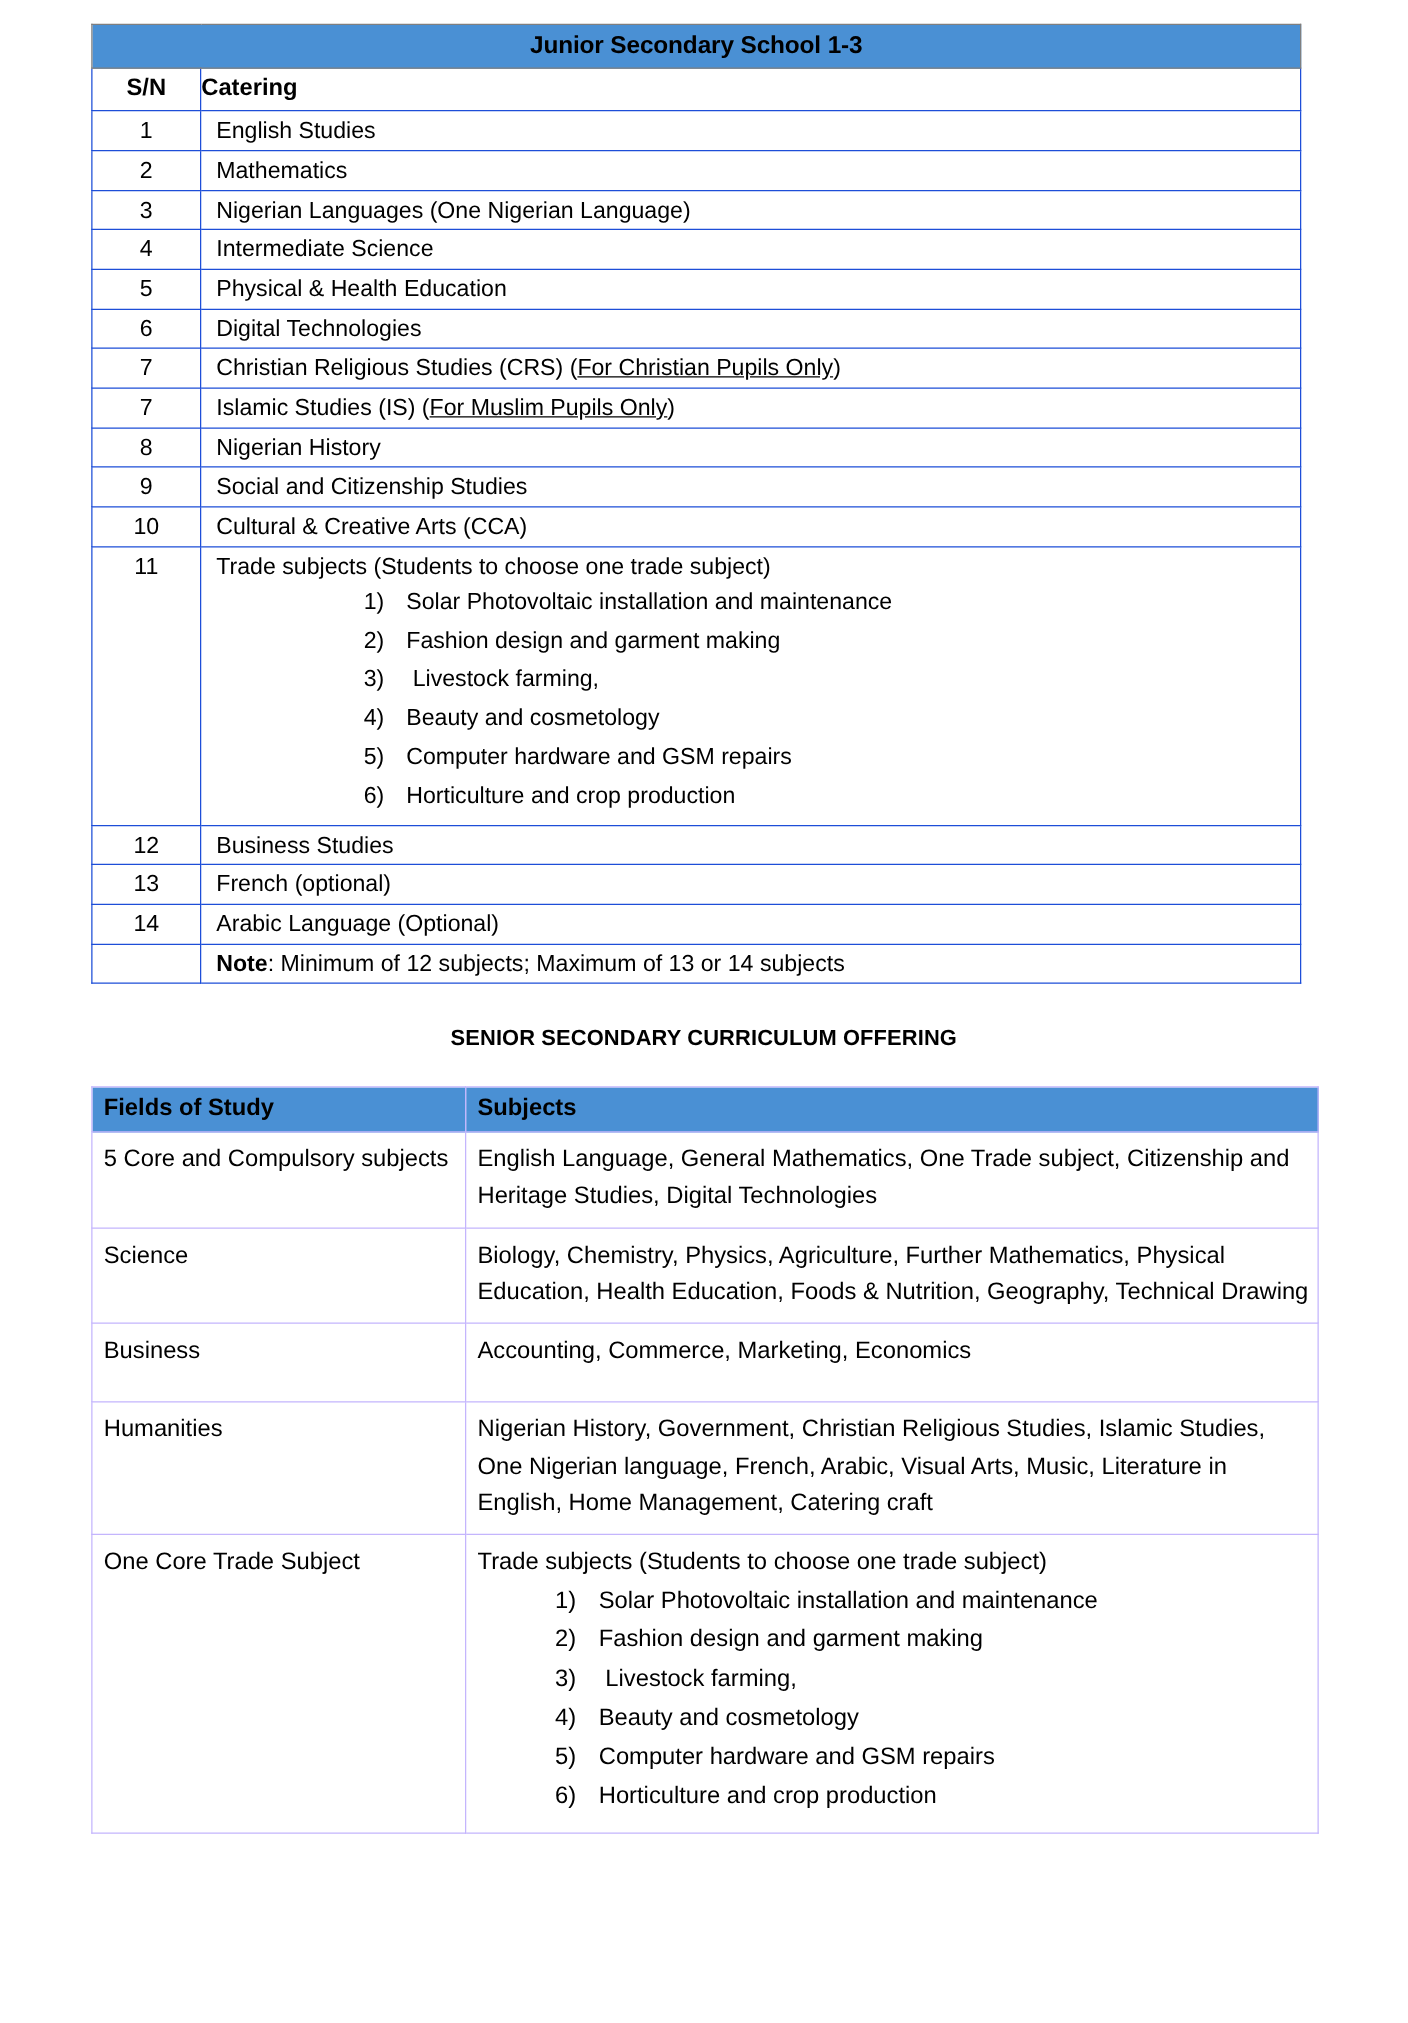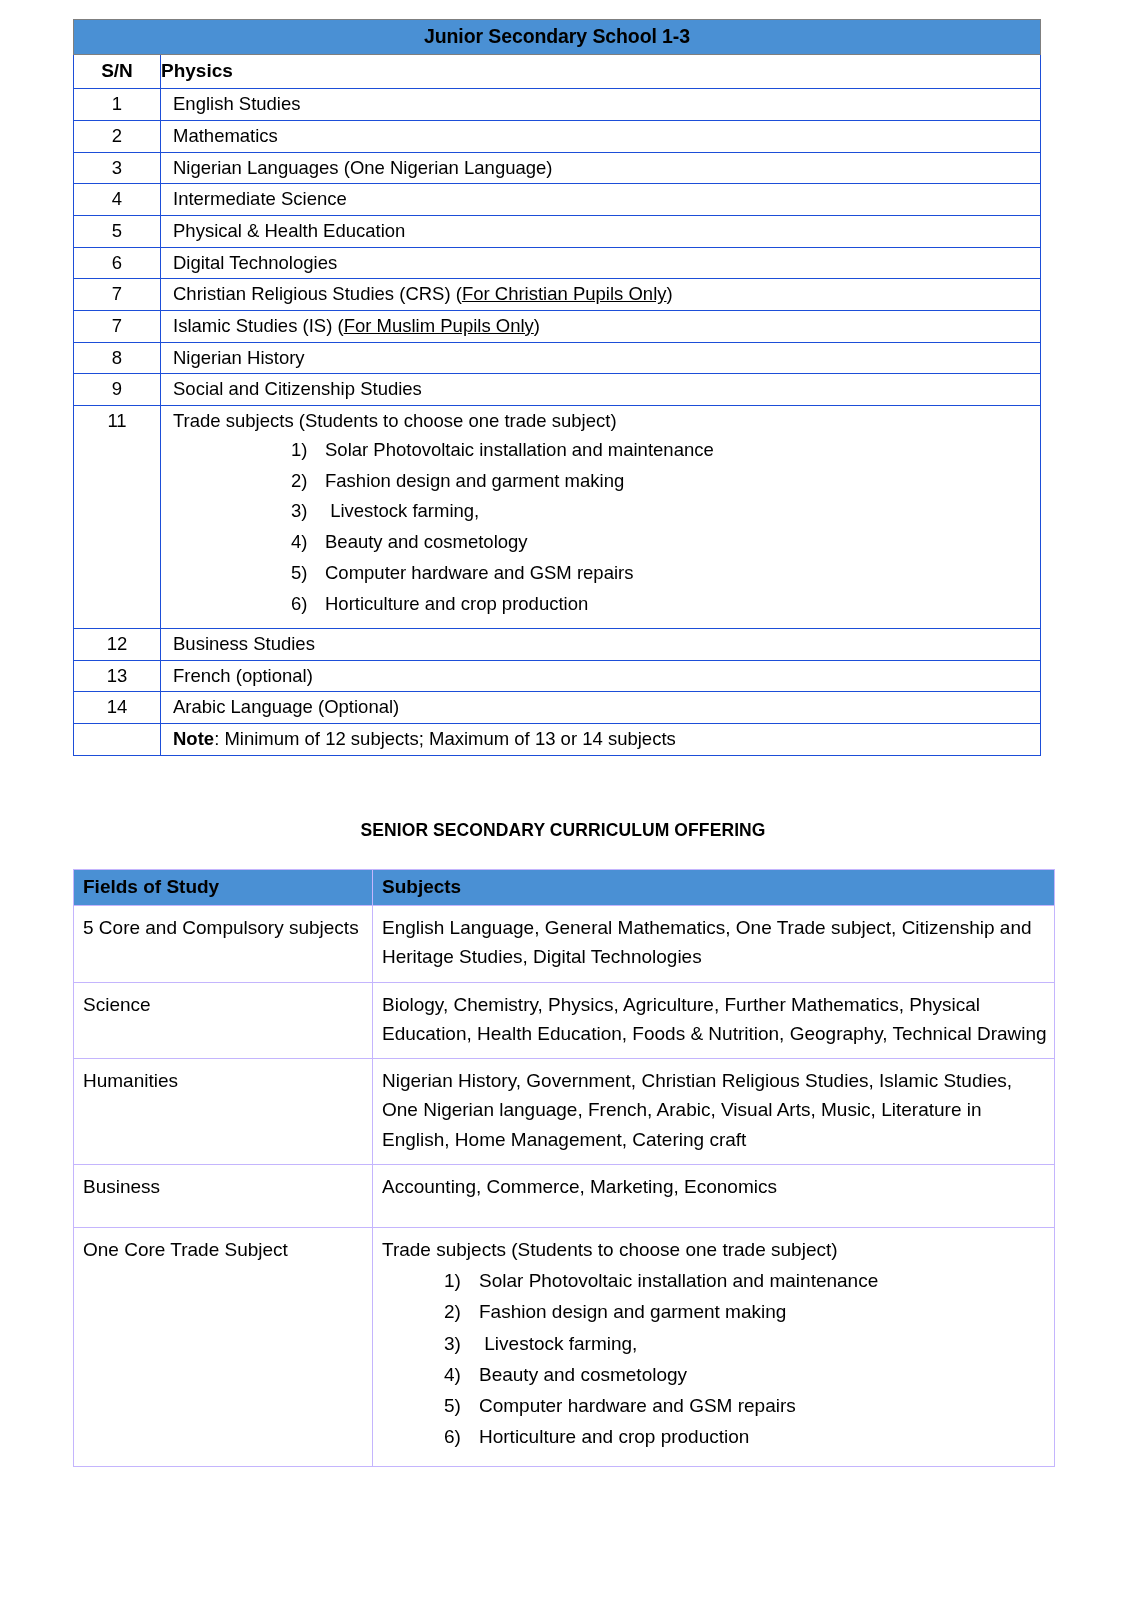--- a/index.html
+++ b/index.html
@@ -156,21 +156,21 @@
     <colgroup>
       <col class="col-sn">
       <col class="col-subj">
     </colgroup>
     <tbody>
       <tr>
         <td class="jss-title-cell" colspan="2">Junior Secondary School 1-3</td>
       </tr>
       <tr class="hdr">
         <td class="cell-sn">S/N</td>
-        <td class="cell-subj">Physics</td>
+        <td class="cell-subj">Catering</td>
       </tr>
 
       <tr>
         <td class="cell-sn">1</td>
         <td class="cell-subj">English Studies</td>
       </tr>
       <tr>
         <td class="cell-sn">2</td>
         <td class="cell-subj">Mathematics</td>
       </tr>
@@ -201,20 +201,24 @@
         <td class="cell-subj"><span>Islamic Studies (IS) (</span><span class="uline">For Muslim Pupils Only</span><span>)</span></td>
       </tr>
 
       <tr>
         <td class="cell-sn">8</td>
         <td class="cell-subj">Nigerian History</td>
       </tr>
       <tr>
         <td class="cell-sn">9</td>
         <td class="cell-subj">Social and Citizenship Studies</td>
+      </tr>
+      <tr>
+        <td class="cell-sn">10</td>
+        <td class="cell-subj">Cultural &amp; Creative Arts (CCA)</td>
       </tr>
 
       <tr>
         <td class="cell-sn">11</td>
         <td class="cell-subj">
           <div>Trade subjects (Students to choose one trade subject)</div>
           <ol class="trades">
             <li><span class="num">1)</span><span>Solar Photovoltaic installation and maintenance</span></li>
             <li><span class="num">2)</span><span>Fashion design and garment making</span></li>
             <li><span class="num">3)</span><span> Livestock farming,</span></li>
@@ -260,26 +264,26 @@
 
       <tr>
         <td class="cell-field">5 Core and Compulsory subjects</td>
         <td class="cell-subjects">English Language, General Mathematics, One Trade subject, Citizenship and Heritage Studies, Digital Technologies</td>
       </tr>
       <tr>
         <td class="cell-field">Science</td>
         <td class="cell-subjects">Biology, Chemistry, Physics, Agriculture, Further Mathematics, Physical Education, Health Education, Foods &amp; Nutrition, Geography, Technical Drawing</td>
       </tr>
       <tr>
+        <td class="cell-field pad-bottom">Business</td>
+        <td class="cell-subjects pad-bottom">Accounting, Commerce, Marketing, Economics</td>
+      </tr>
+      <tr>
         <td class="cell-field"> Humanities</td>
         <td class="cell-subjects"> Nigerian History, Government, Christian Religious Studies, Islamic Studies, One Nigerian language, French, Arabic, Visual Arts, Music, Literature in English, Home Management, Catering craft</td>
-      </tr>
-      <tr>
-        <td class="cell-field pad-bottom">Business</td>
-        <td class="cell-subjects pad-bottom">Accounting, Commerce, Marketing, Economics</td>
       </tr>
 
       <tr>
         <td class="cell-field">One Core Trade Subject</td>
         <td class="cell-subjects">
           <div>Trade subjects (Students to choose one trade subject)</div>
           <ol class="trades2">
             <li><span class="num">1)</span><span>Solar Photovoltaic installation and maintenance</span></li>
             <li><span class="num">2)</span><span>Fashion design and garment making</span></li>
             <li><span class="num">3)</span><span> Livestock farming,</span></li>

